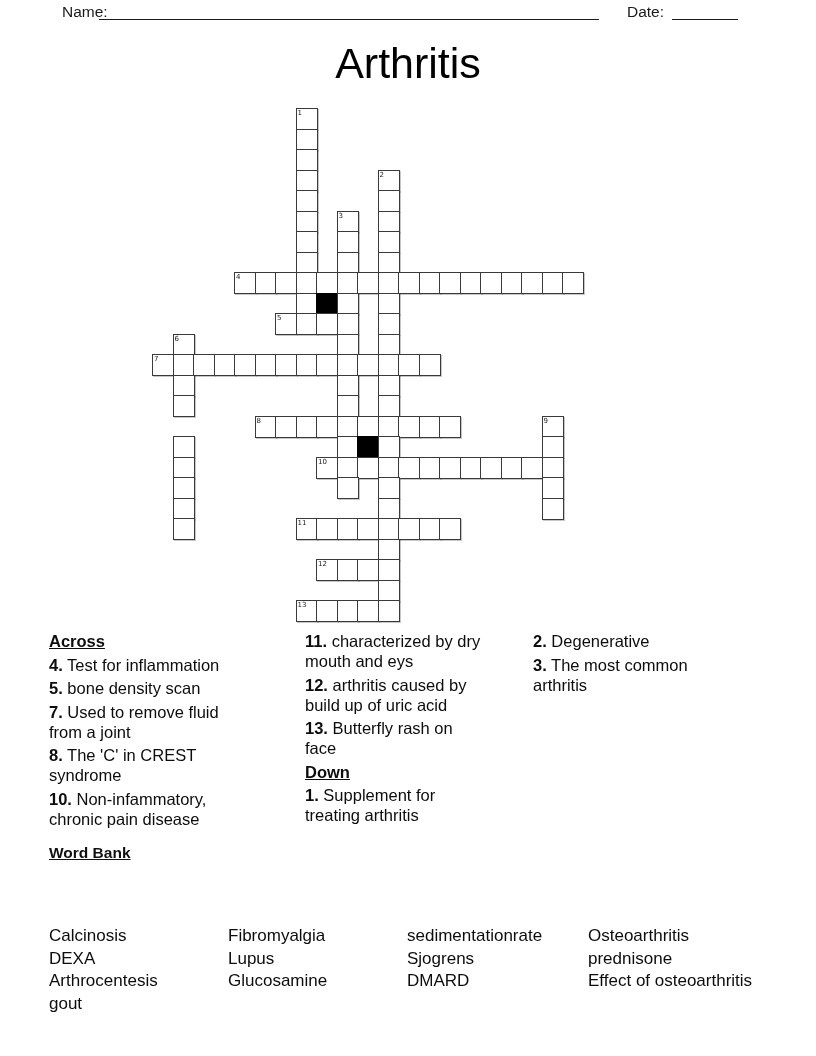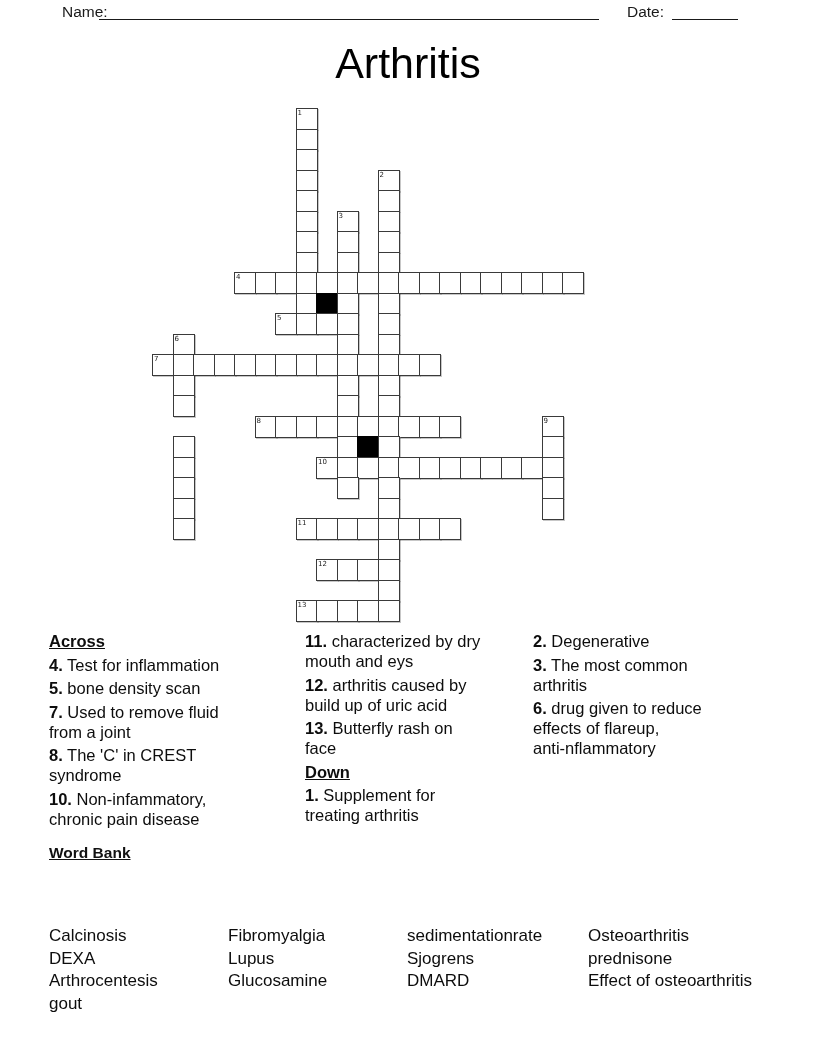--- a/index.html
+++ b/index.html
@@ -229,23 +229,20 @@
 face</span></div>
   <div class="clues-head">Down</div>
   <div class="clue"><b>1.</b> <span class="t">Supplement for
 treating arthritis</span></div>
 </div>
 
 <div class="clues-col" id="clues-col-c">
   <div class="clue"><b>2.</b> <span class="t">Degenerative</span></div>
   <div class="clue"><b>3.</b> <span class="t">The most common
 arthritis</span></div>
-  <div class="clue"><b>6.</b> <span class="t">drug given to reduce
-effects of flareup,
-anti-nflammatory</span></div>
 </div>
 
 <div id="wb-head">Word Bank</div>
 <div class="wb-col" id="wb-col-0">
   <div class="wb-item">Calcinosis</div>
   <div class="wb-item">DEXA</div>
   <div class="wb-item">Arthrocentesis</div>
   <div class="wb-item">gout</div>
 </div>
 <div class="wb-col" id="wb-col-1">

